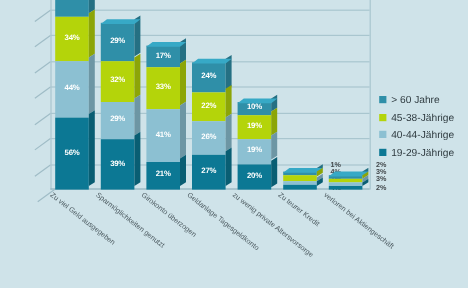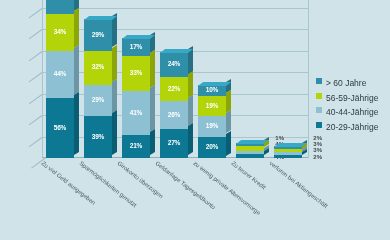--- a/index.html
+++ b/index.html
@@ -91,21 +91,21 @@
     font-size:6px;color:#4c5a60;white-space:nowrap;
     transform-origin:left top;
     transform:rotate(38deg);
   }
 
   
   .legend{
     position:absolute;left:316px;top:78px;
     display:flex;flex-direction:column;gap:4.5px;
   }
-  .legend-item{display:flex;align-items:flex-start;gap:4px;}
+  .legend-item{display:flex;align-items:center;gap:4px;}
   .legend-swatch{width:6px;height:6px;flex:0 0 auto;}
   .legend-label{font-size:8.5px;color:#2f3b40;white-space:nowrap;}
 </style>
 </head>
 <body>
 
 <div id="chart-root">
 
   <div class="plot">
     <div class="gridlines" id="gridlines">
@@ -256,25 +256,25 @@
       <div class="xlabel" style="left: 230px;">verloren bei Aktiengeschäft</div>
     </div>
 
   <div class="legend" id="legend">
       <div class="legend-item">
         <span class="legend-swatch" style="background: rgb(47, 143, 168);"></span>
         <span class="legend-label">&gt; 60 Jahre</span>
       </div>
       <div class="legend-item">
         <span class="legend-swatch" style="background: rgb(180, 212, 10);"></span>
-        <span class="legend-label">56-59-Jährige</span>
+        <span class="legend-label">45-38-Jährige</span>
       </div>
       <div class="legend-item">
         <span class="legend-swatch" style="background: rgb(140, 192, 210);"></span>
         <span class="legend-label">40-44-Jährige</span>
       </div>
       <div class="legend-item">
         <span class="legend-swatch" style="background: rgb(12, 120, 148);"></span>
-        <span class="legend-label">20-29-Jährige</span>
+        <span class="legend-label">19-29-Jährige</span>
       </div>
     </div>
 
 </div>
 
 </body></html>

